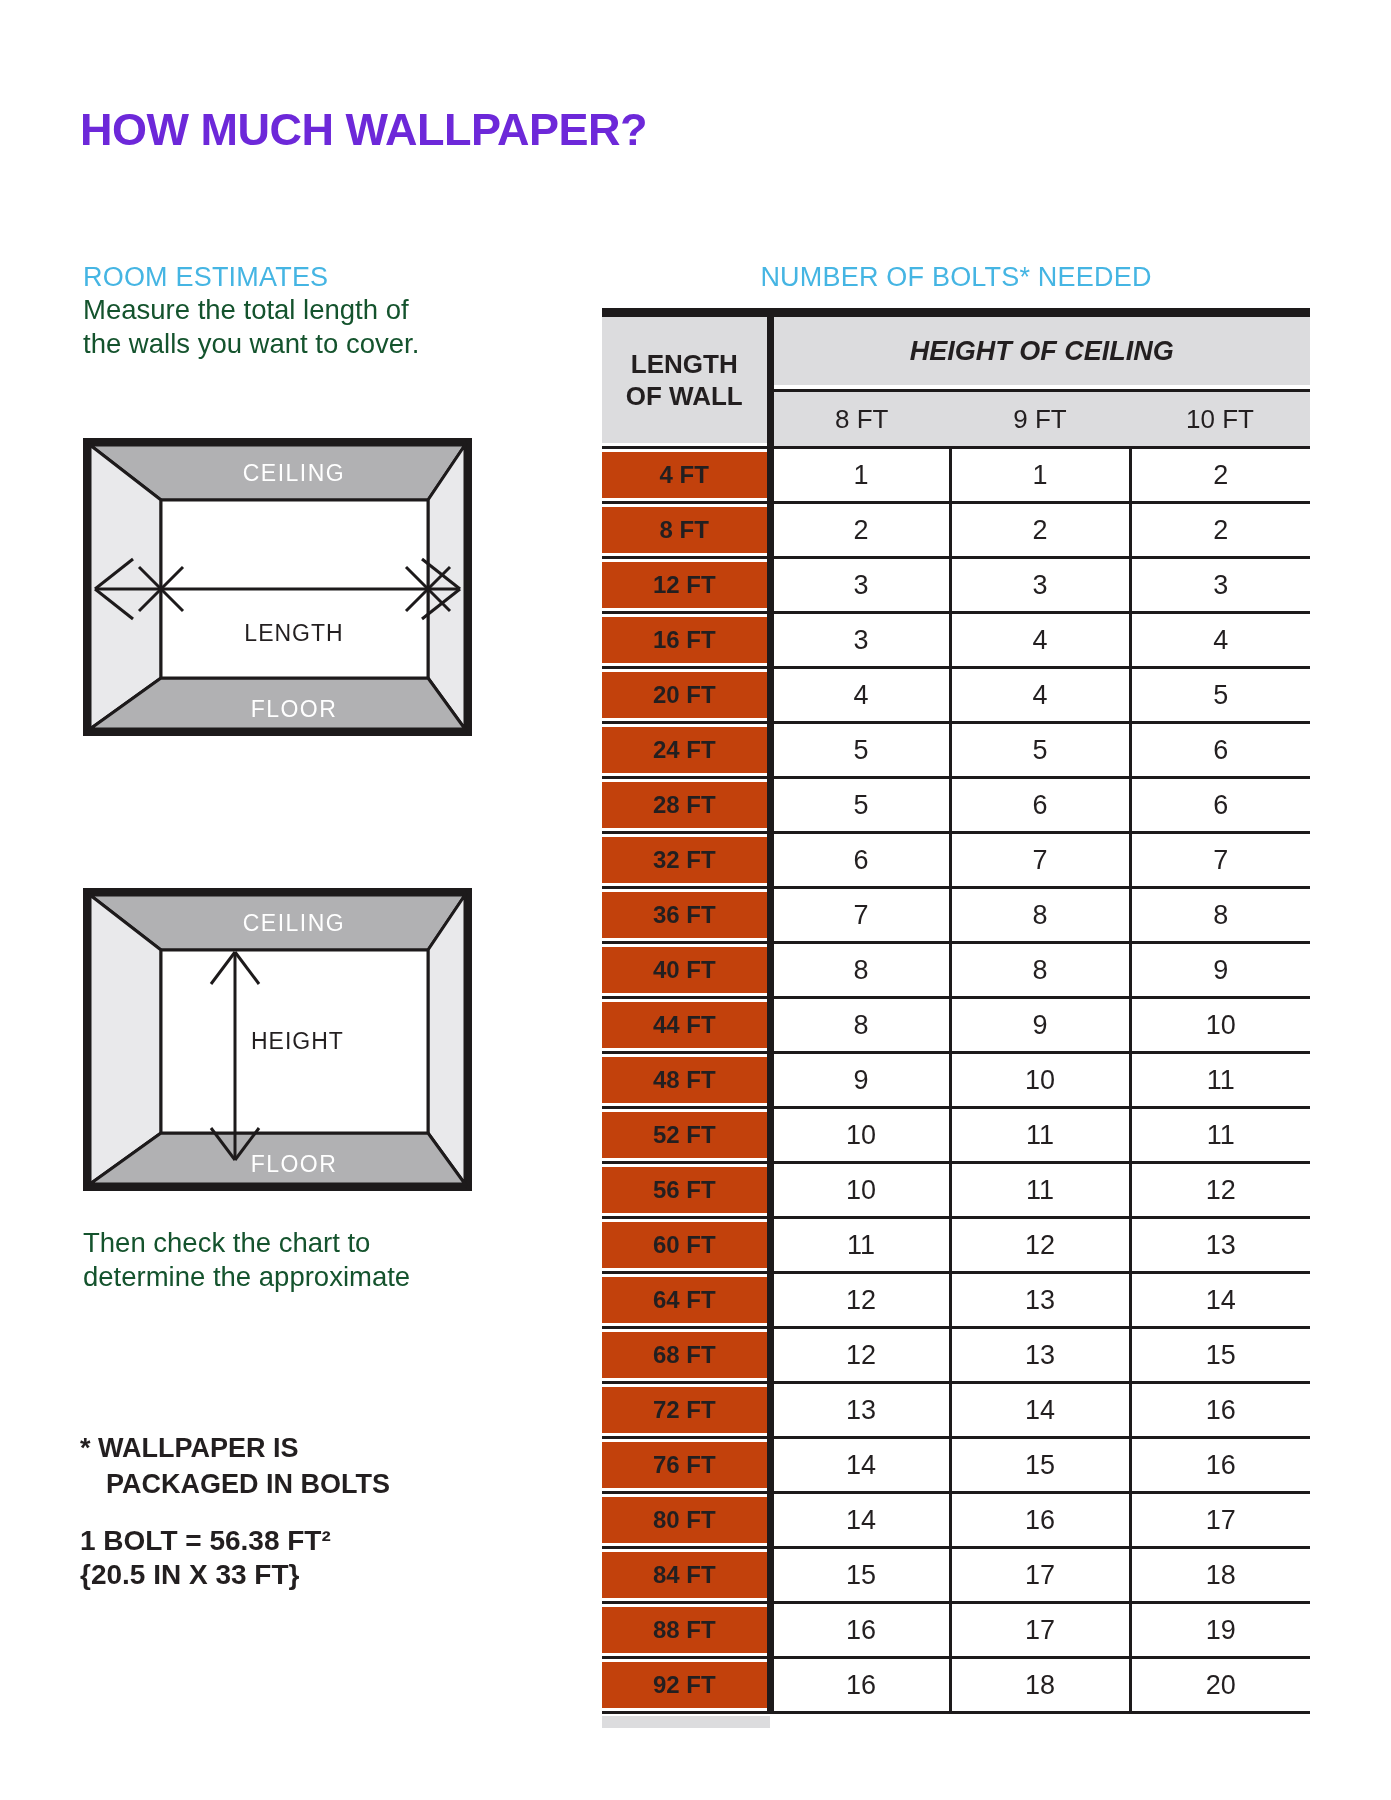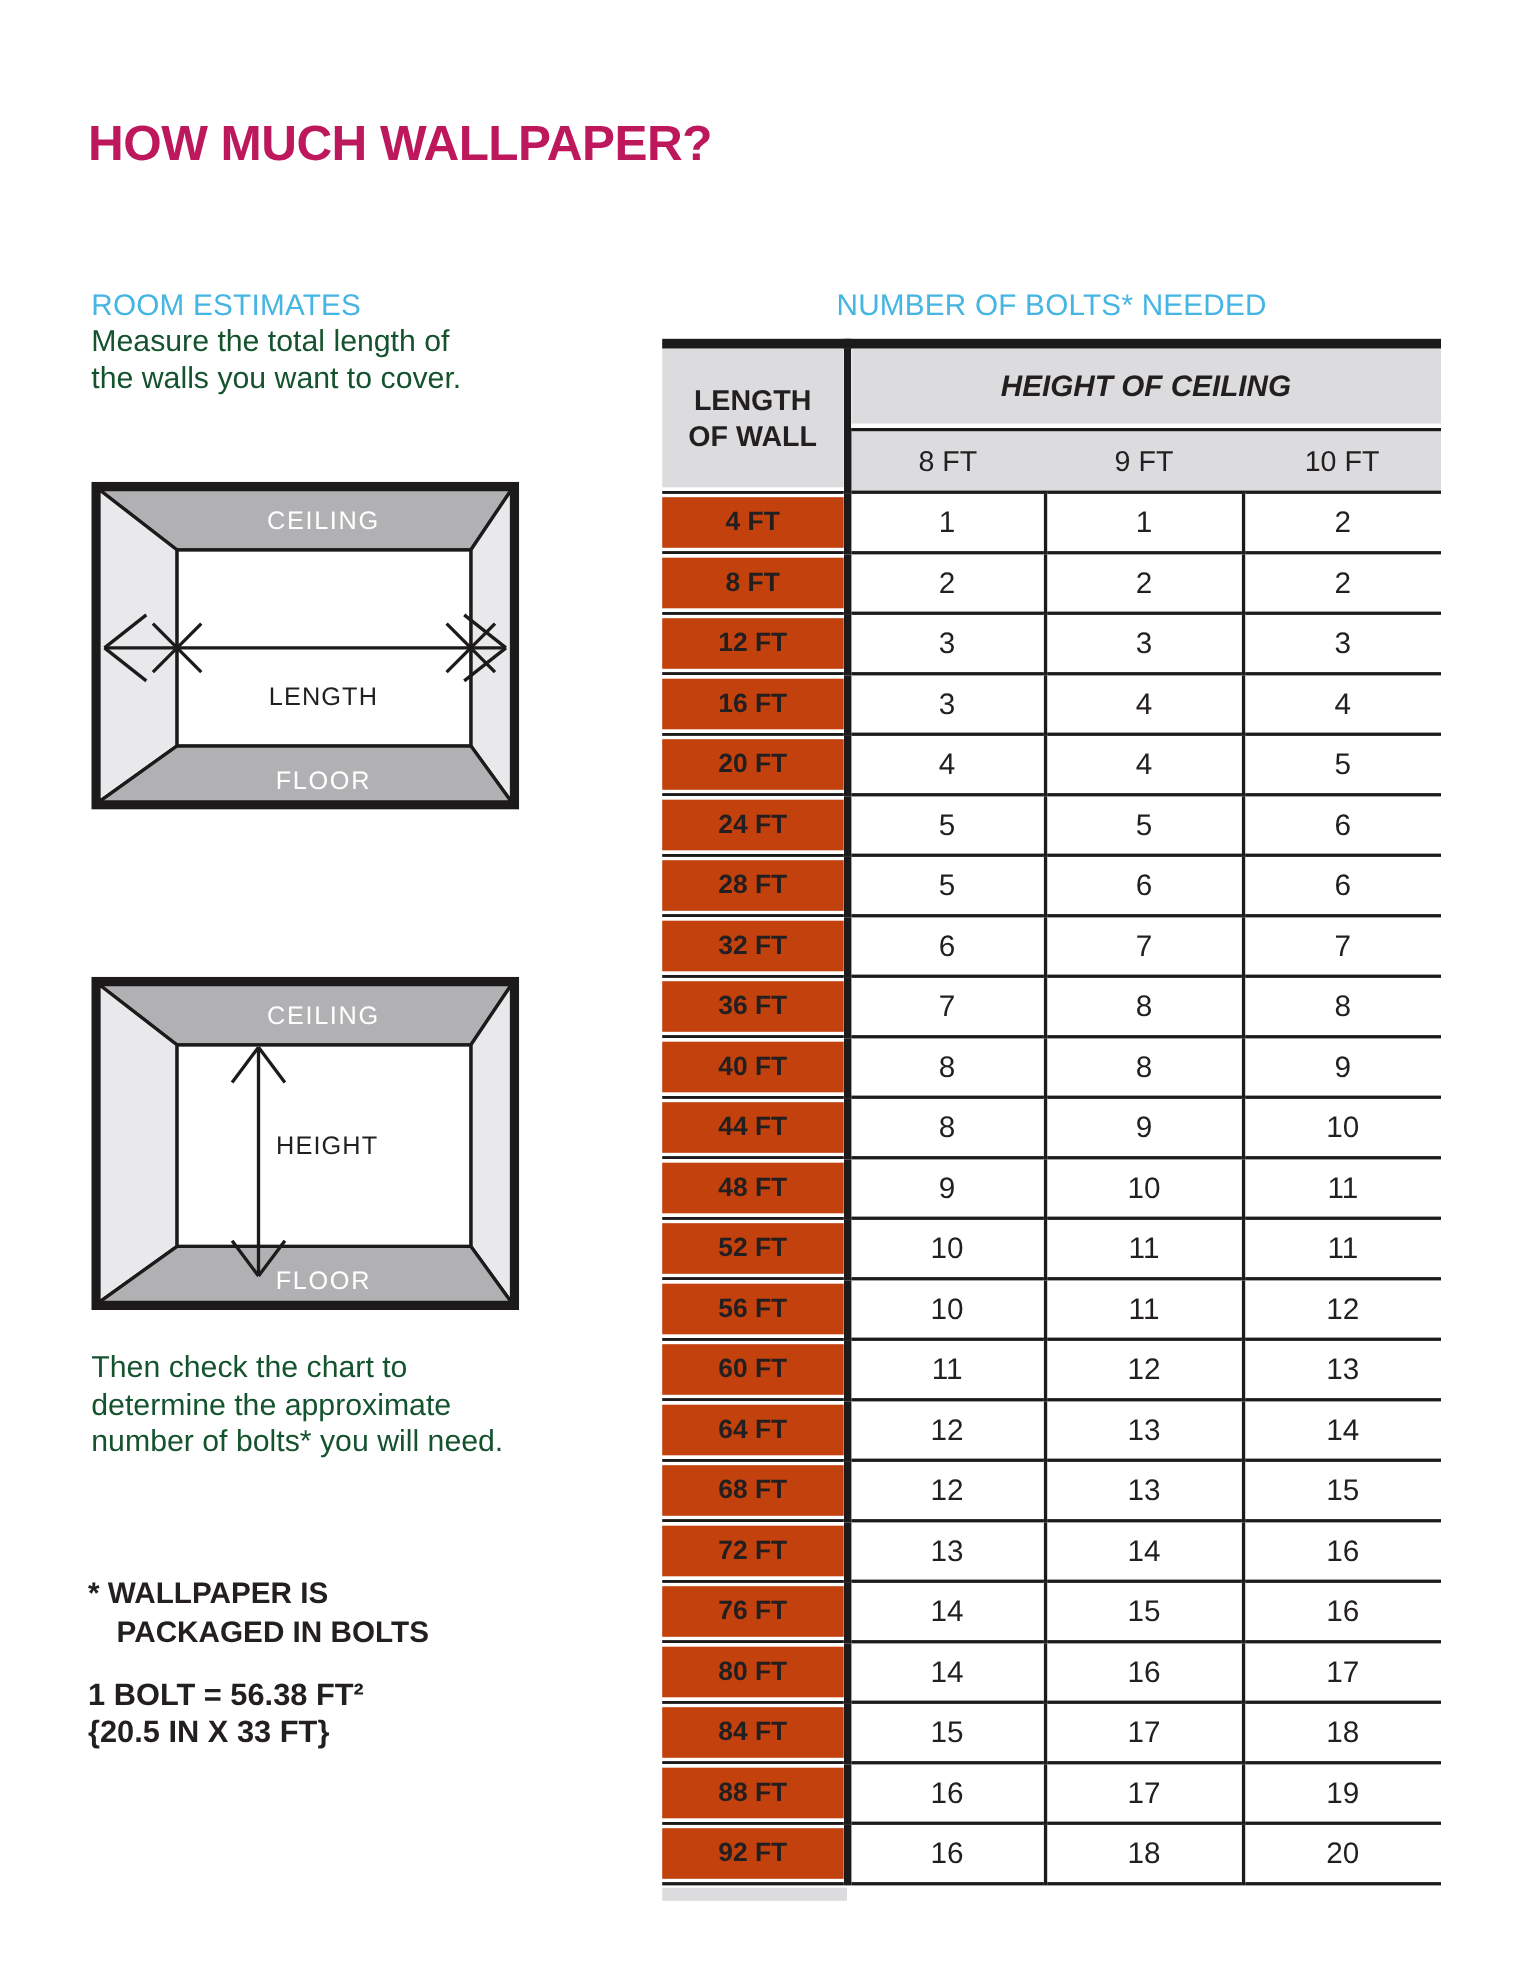--- a/index.html
+++ b/index.html
@@ -1,21 +1,21 @@
 <!DOCTYPE html>
 <html><head>
 <meta charset="utf-8">
 <style>
   html,body{margin:0;padding:0;background:#ffffff;}
   #page{position:relative;width:1391px;height:1800px;background:#ffffff;overflow:hidden;
         font-family:"Liberation Sans","DejaVu Sans",sans-serif;color:#231f20;}
   .abs{position:absolute;}
 
   
-  #page-title{left:80px;top:74px;font-size:45px;font-weight:700;letter-spacing:-.5px;color:#be185d;}
+  #page-title{left:80px;top:74px;font-size:45px;font-weight:700;letter-spacing:-.5px;color:#6d28d9;}
   .section-heading{font-size:27px;font-weight:400;color:#45b5e3;letter-spacing:.2px;}
   #room-estimates-heading{left:83px;top:262px;}
   #table-heading{left:602px;top:262px;width:708px;text-align:center;}
 
   
   .copy{font-size:27.5px;line-height:34px;color:#14532d;}
   #step1{left:83px;top:293px;}
   #step2{left:83px;top:780px;}
   #step3{left:83px;top:1226px;line-height:33.5px;}
 
@@ -110,21 +110,20 @@
       <line x1="152" y1="64" x2="176" y2="96"></line>
       <line x1="152" y1="272" x2="128" y2="240"></line>
       <line x1="152" y1="272" x2="176" y2="240"></line>
     </g>
     <text class="dim-label" x="168" y="161">HEIGHT</text>
   </svg>
 
   <div id="step3" class="abs copy">
     <div>Then check the chart to</div>
     <div>determine the approximate</div>
-    <div>number of bolts* you will need.</div>
   </div>
 
   <div id="footnote-bolts" class="abs footnote">
     <div>* WALLPAPER IS</div>
     <div class="indent">PACKAGED IN BOLTS</div>
   </div>
 
   <div id="bolt-equiv" class="abs">
     <div>1 BOLT = 56.38 FT²</div>
     <div>{20.5 IN X 33 FT}</div>

